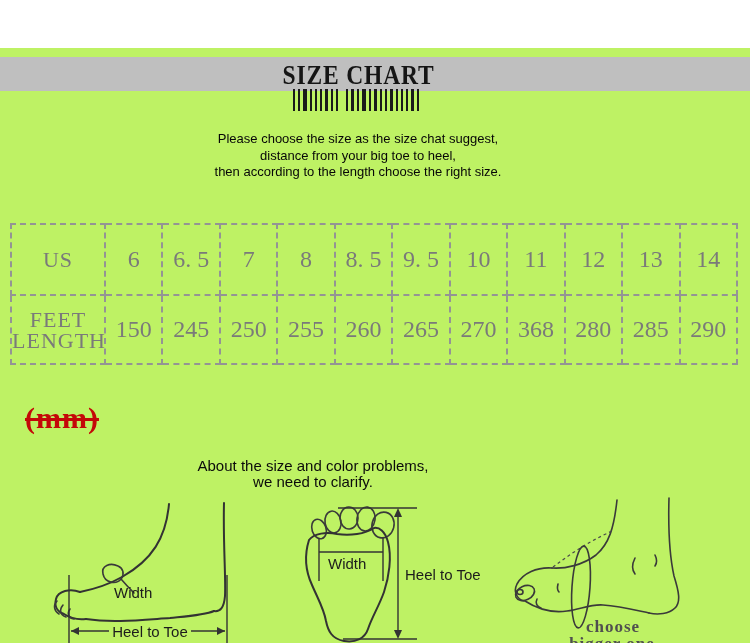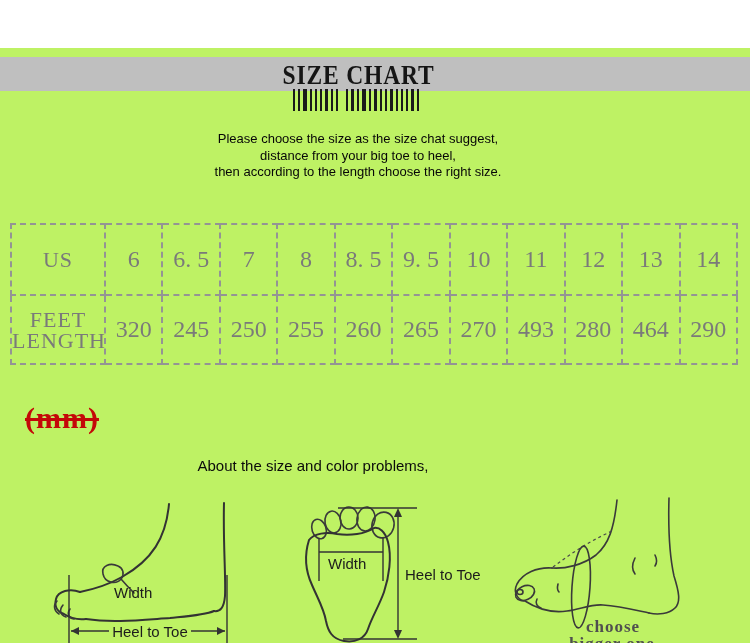--- a/index.html
+++ b/index.html
@@ -121,38 +121,39 @@
       <td>11</td>
       <td>12</td>
       <td>13</td>
       <td>14</td>
     </tr>
     <tr class="r3">
       <td class="rowhead feet-head">
         <div>FEET</div>
         <div>LENGTH</div>
       </td>
-      <td>320</td>
+      <td>150</td>
       <td>245</td>
       <td>250</td>
       <td>255</td>
       <td>260</td>
       <td>265</td>
       <td>270</td>
-      <td>493</td>
+      <td>368</td>
       <td>280</td>
-      <td>464</td>
+      <td>285</td>
       <td>290</td>
     </tr>
   </tbody>
     </table>
   <div class="unit">(mm)</div>
 
   <div class="clarify">
     <div>About the size and color problems,</div>
+    <div>we need to clarify.</div>
   </div>
 
   <svg class="diagram d-left" width="260" height="193" viewBox="0 0 260 193">
     <path class="foot" d="M139,6 C136,40 122,62 92,79 C76,88 60,92 50,94"></path>
     <path class="foot" d="M50,94 C40,90 28,93 26,101 C24,109 28,114 34,116 C40,120 48,122 56,121"></path>
     <path class="foot-thin" d="M27,103 C23,107 24,113 29,116"></path>
     <path class="foot-thin" d="M33,107 C29,112 30,117 36,119"></path>
     <path class="foot-thin" d="M40,111 C37,115 38,120 44,121"></path>
     <path class="foot" d="M56,121 C82,125 110,122 140,120 C160,118 175,117 184,113"></path>
     <path class="foot" d="M194,5 C193,45 196,80 195,98 C194,110 190,114 184,113"></path>

